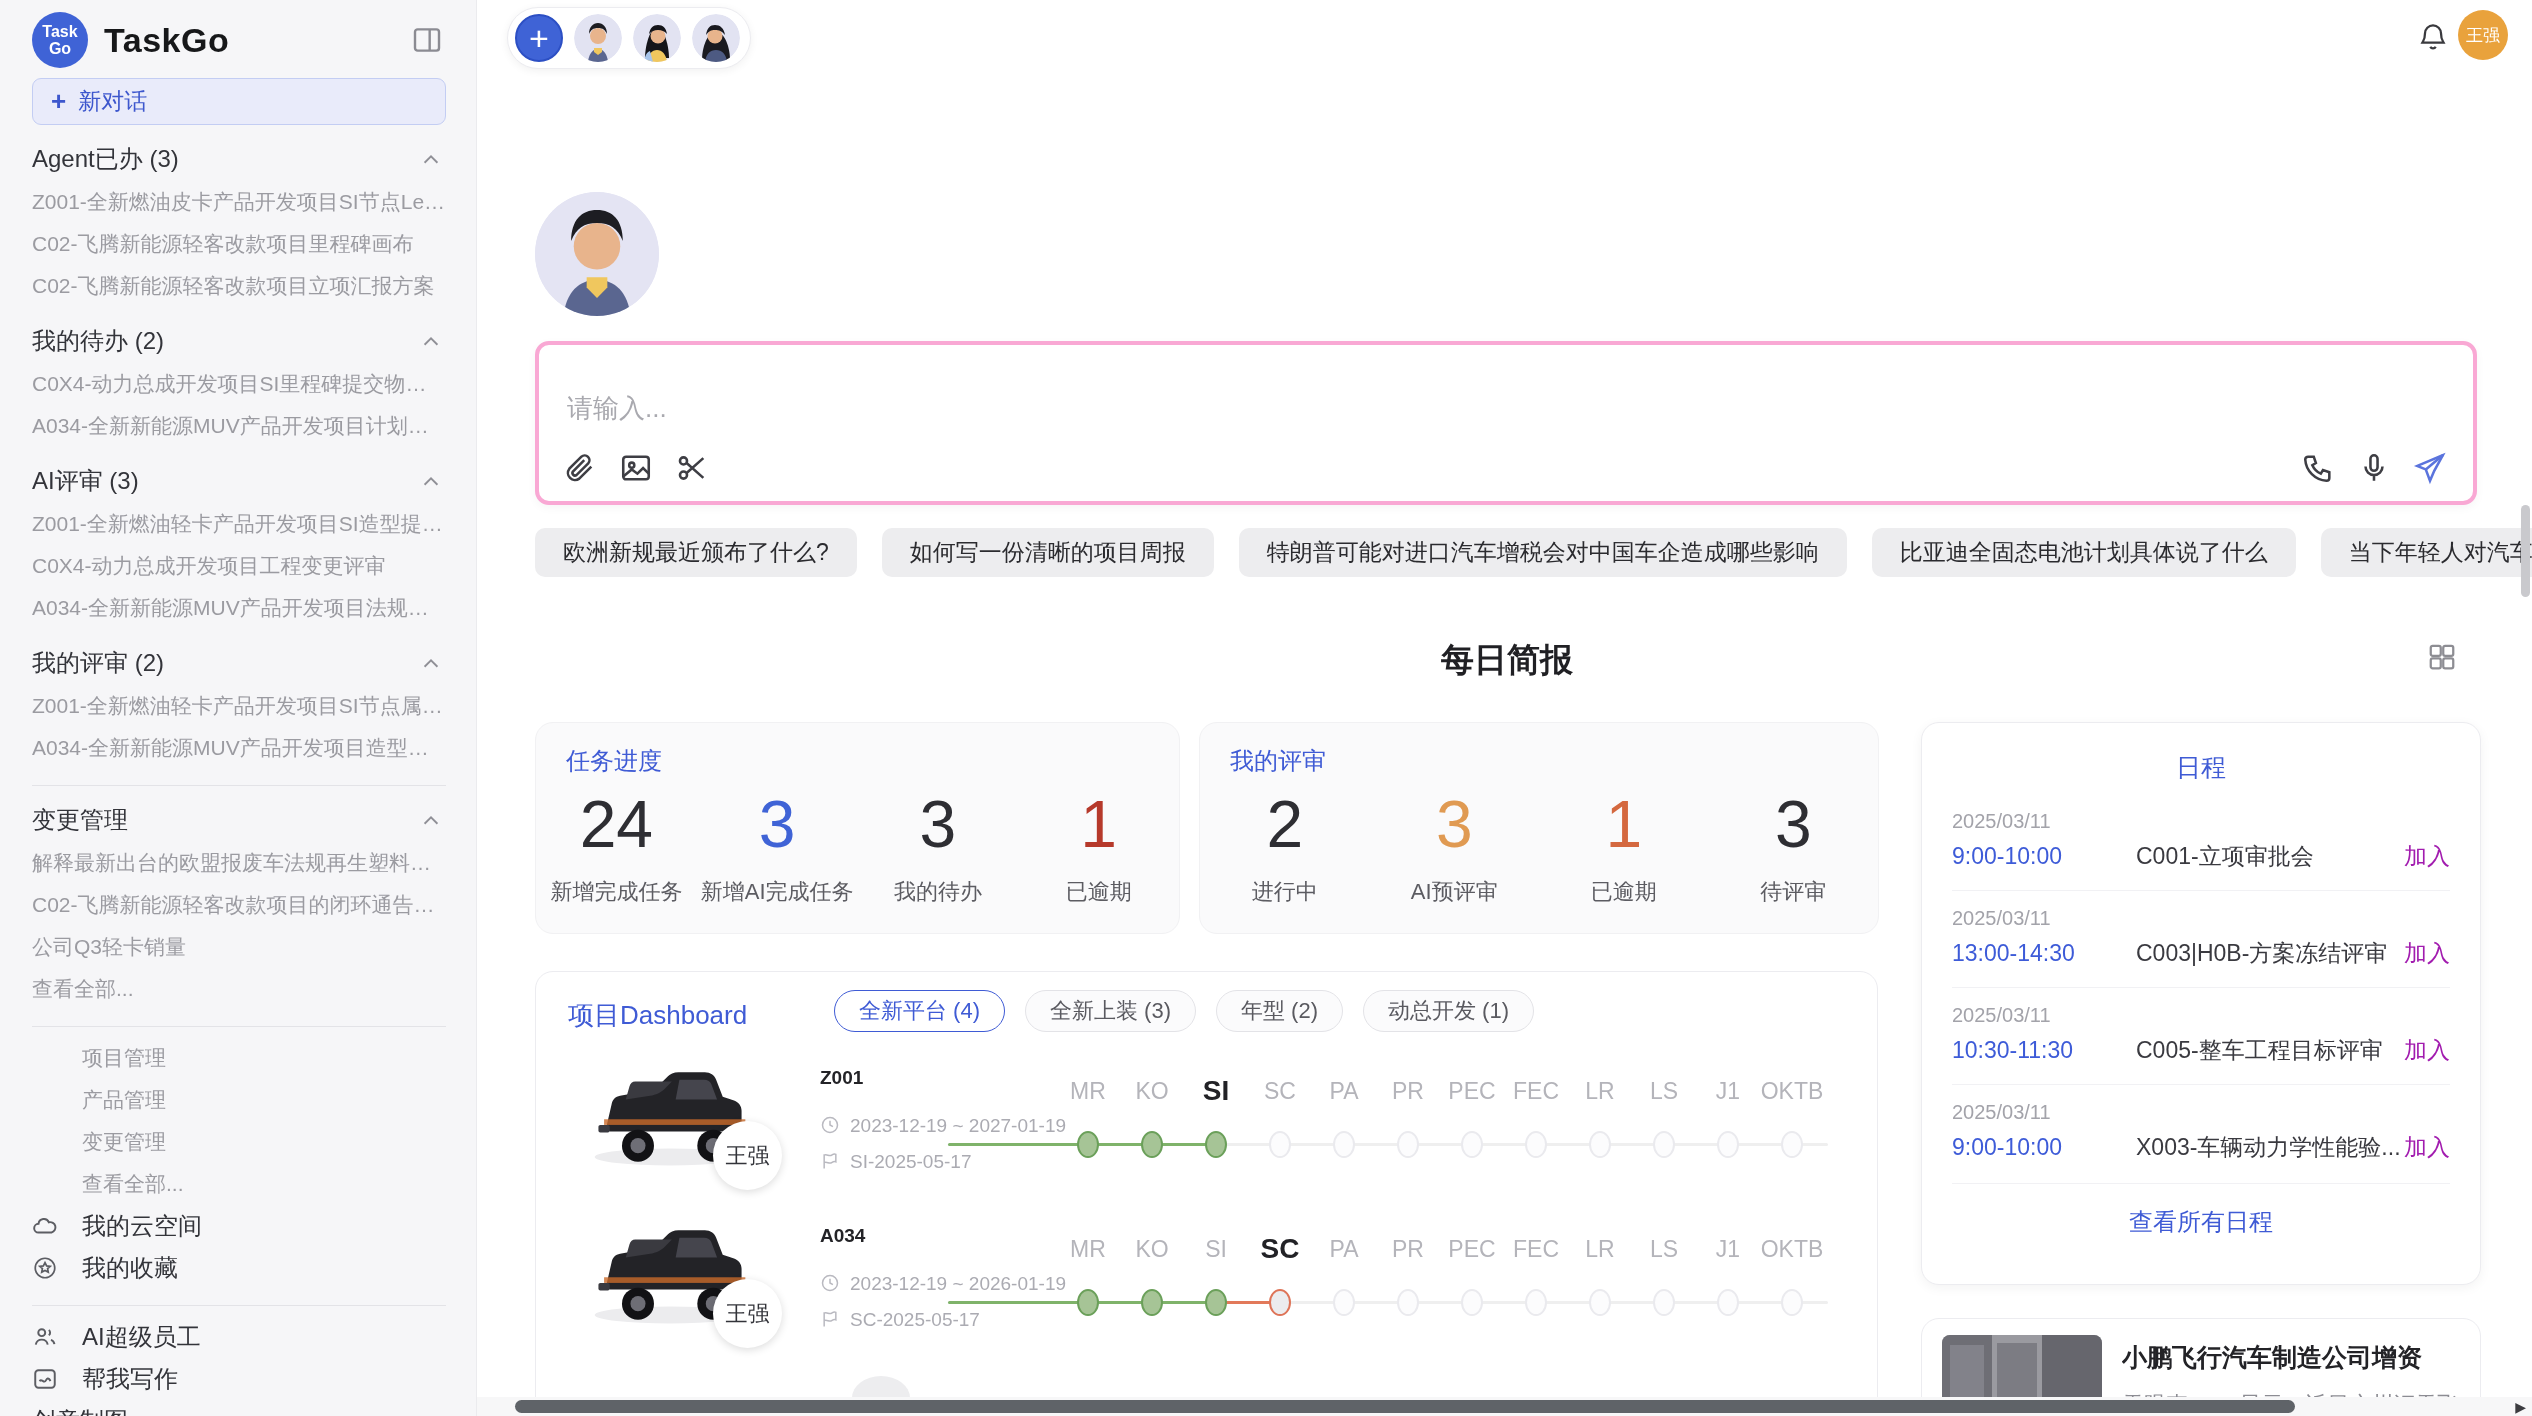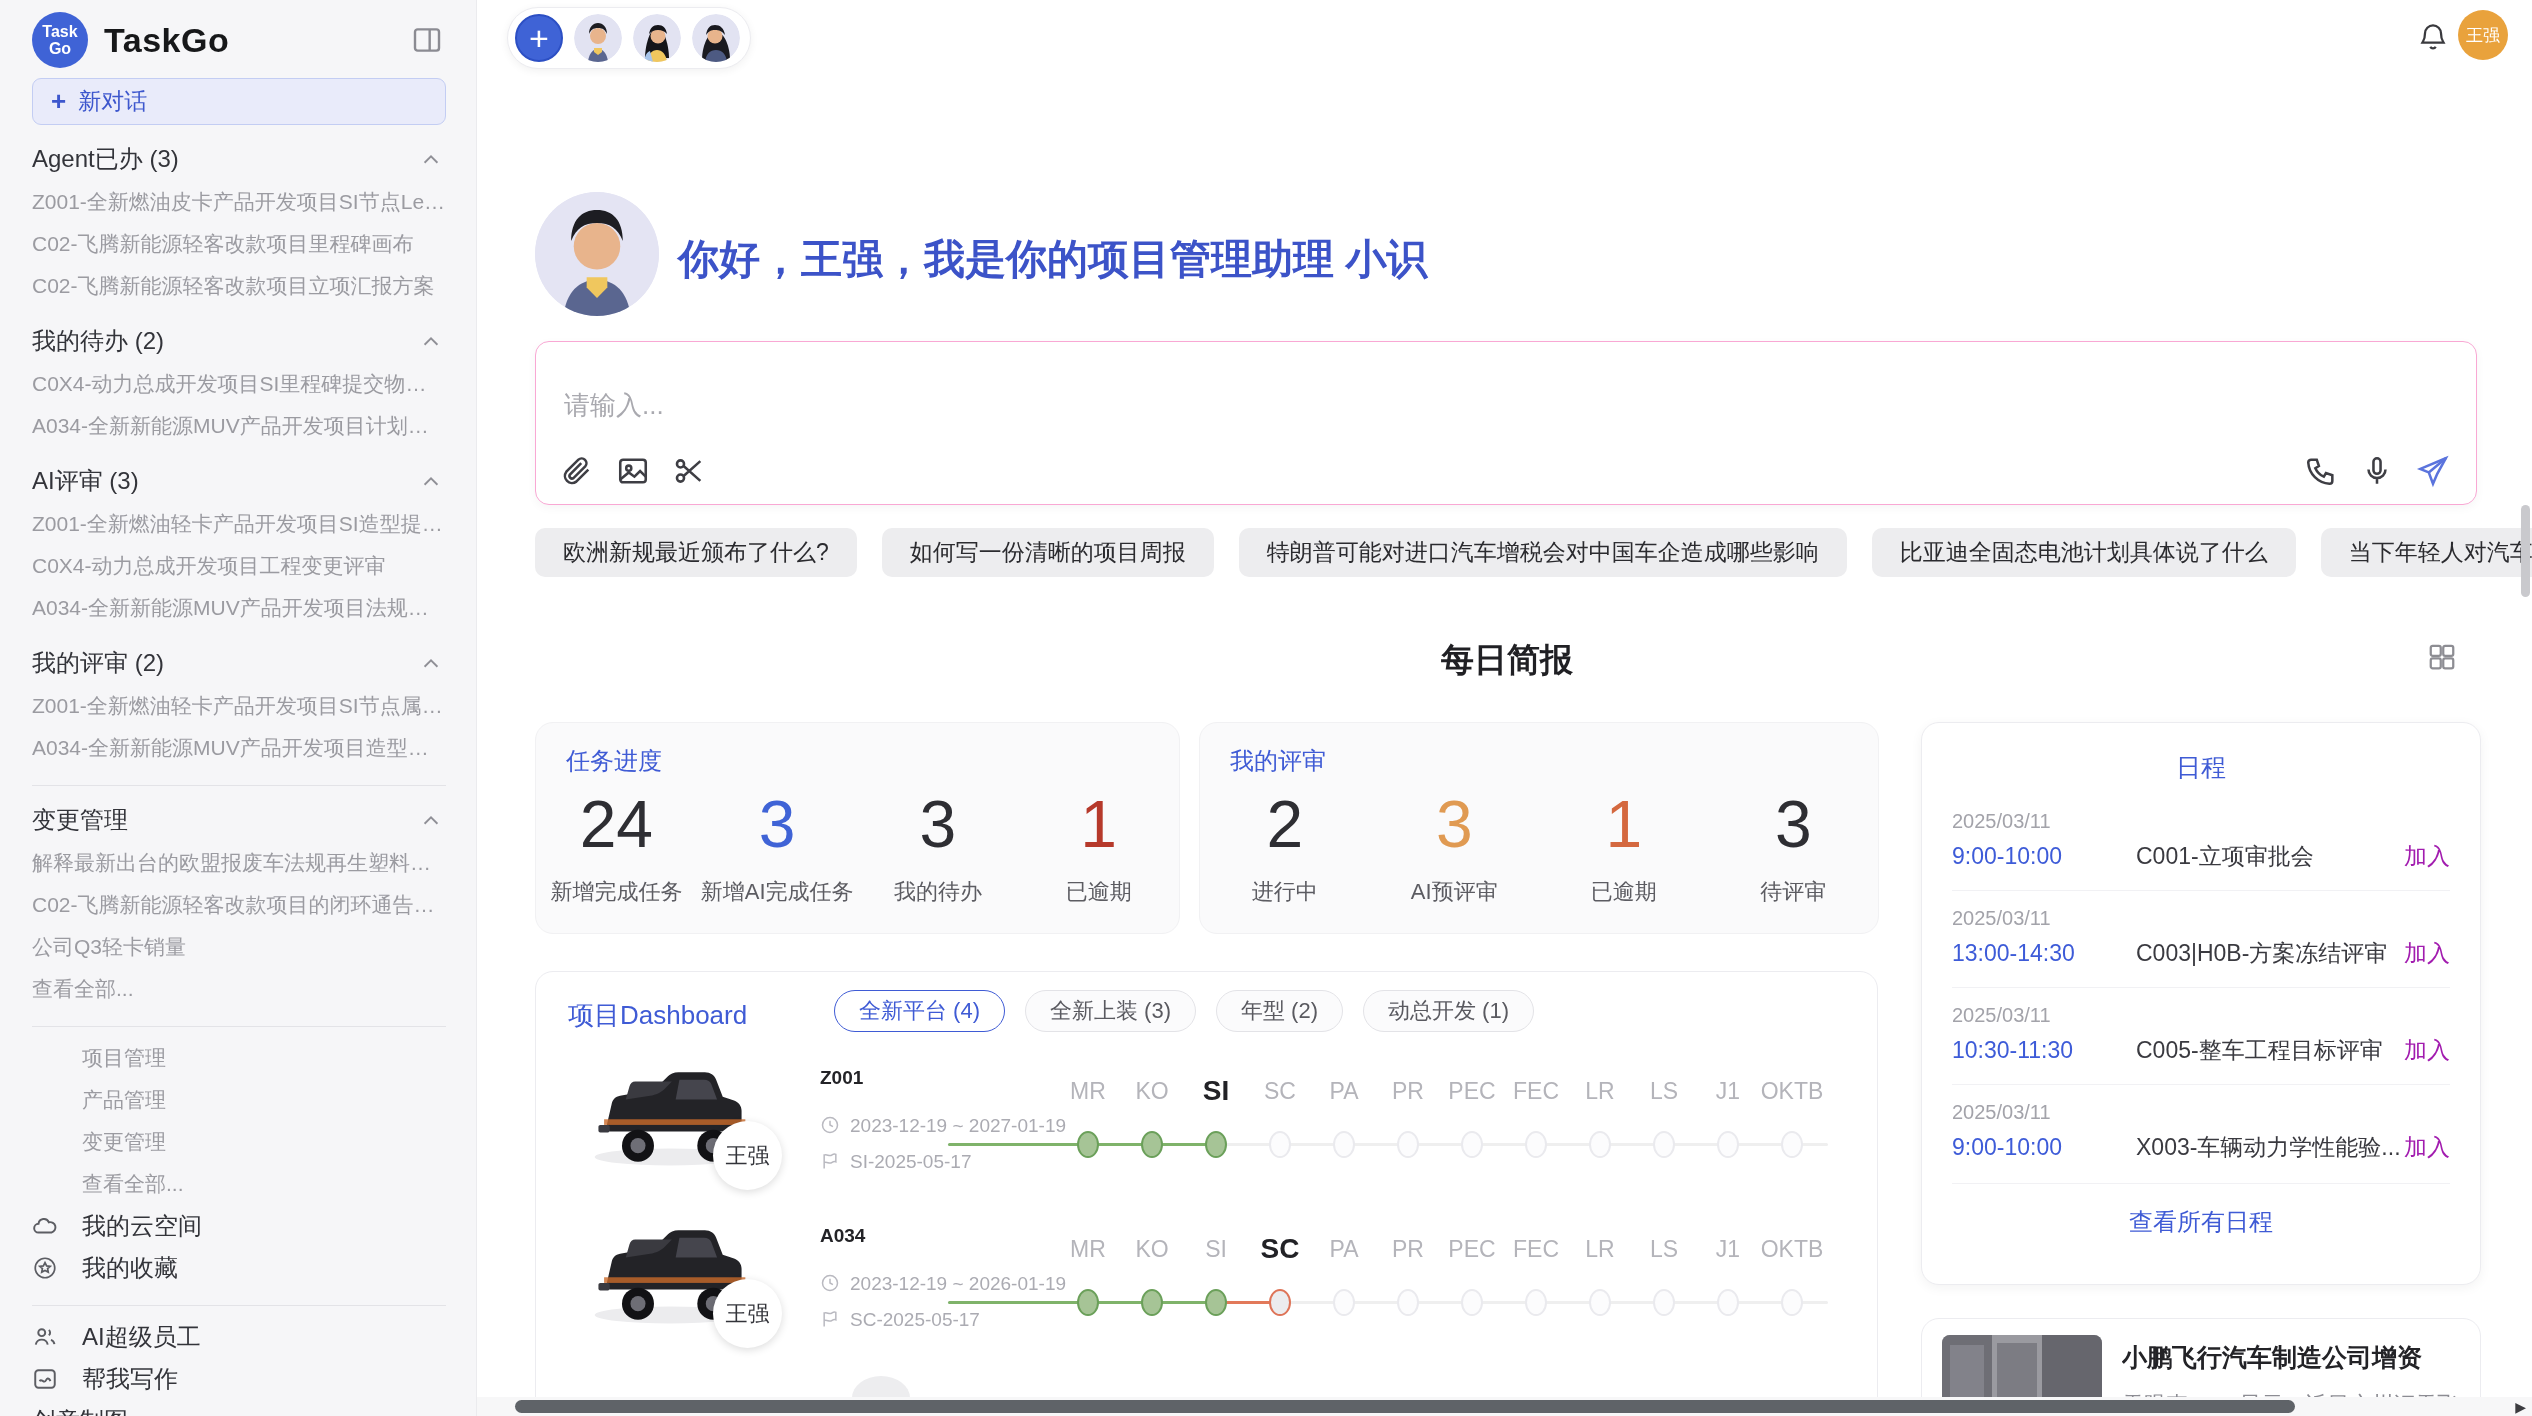--- a/index.html
+++ b/index.html
@@ -40,21 +40,21 @@
     font-size:34px; font-weight:300; border:2px solid #2c4fc4; }
   .bell { position:absolute; left:1940px; top:20px; width:32px; height:32px; color:#3a3a3e; cursor:pointer; }
   .user-badge { position:absolute; left:1981px; top:10px; width:50px; height:50px; border-radius:50%;
     background:#e9a23c; color:#fff; font-size:17px; display:flex; align-items:center; justify-content:center; cursor:pointer; }
 
   .greet-avatar { position:absolute; left:58px; top:192px; width:124px; height:124px; border-radius:50%;
     overflow:hidden; background:#e4e4f3; }
   .greet-title { position:absolute; left:201px; top:232px; font-size:41px; font-weight:bold; color:#3c53c8; }
 
   .inputcard { position:absolute; left:58px; top:341px; width:1942px; height:164px; background:#fff;
-    border:1px solid #f9a8d4; border-radius:14px; box-shadow:0 3px 10px rgba(0,0,0,0.04); }
+    border:4px solid #f9a8d4; border-radius:14px; box-shadow:0 3px 10px rgba(0,0,0,0.04); }
   .inputcard input { position:absolute; left:28px; top:48px; width:1600px; border:none; outline:none;
     font-size:26px; color:#333; background:transparent; font-family:inherit; }
   .inputcard input::placeholder { color:#a9a9af; }
   .ic-left { position:absolute; left:24px; bottom:16px; display:flex; gap:22px; }
   .ic-right { position:absolute; right:26px; bottom:16px; display:flex; gap:22px; }
   .ic-btn { width:34px; height:34px; color:#3e3e44; cursor:pointer; }
   .ic-send { color:#5b74dd; }
 
   .chips { position:absolute; left:58px; top:528px; width:1944px; display:flex; gap:25px; }
   .chip { height:49px; line-height:49px; background:#ededef; border-radius:10px; padding:0 28px;
@@ -327,21 +327,20 @@
 
     <div class="greet-avatar">
       <svg viewBox="0 0 48 48">
           <circle cx="24" cy="24" r="24" fill="#e4e4f3"></circle>
           <path d="M11 48c1-9 6-14 13-14s12 5 13 14z" fill="#5a6690"></path>
           <path d="M20 33h8v4l-4 4-4-4z" fill="#f0c75e"></path>
           <circle cx="24" cy="21" r="9" fill="#e8b48c"></circle>
           <path d="M14 19c0-8 4-12 10-12s10 4 10 12c-2-5-5-7-10-7s-8 2-10 7z" fill="#1d1d22"></path>
         </svg>
     </div>
-    <div class="greet-title">你好，王强，我是你的项目管理助理 小识</div>
 
     <div class="inputcard">
       <input type="text" placeholder="请输入..." style="">
       <div class="ic-left">
         <span class="ic-btn">
           <svg viewBox="0 0 24 24" fill="none" stroke="currentColor" stroke-width="1.8">
               <path d="M20 11l-8.5 8.5a5 5 0 0 1-7-7L13 4a3.4 3.4 0 0 1 4.8 4.8L9.5 17a1.8 1.8 0 0 1-2.5-2.5L15 6.5"></path>
             </svg>
           </span>
         <span class="ic-btn">

